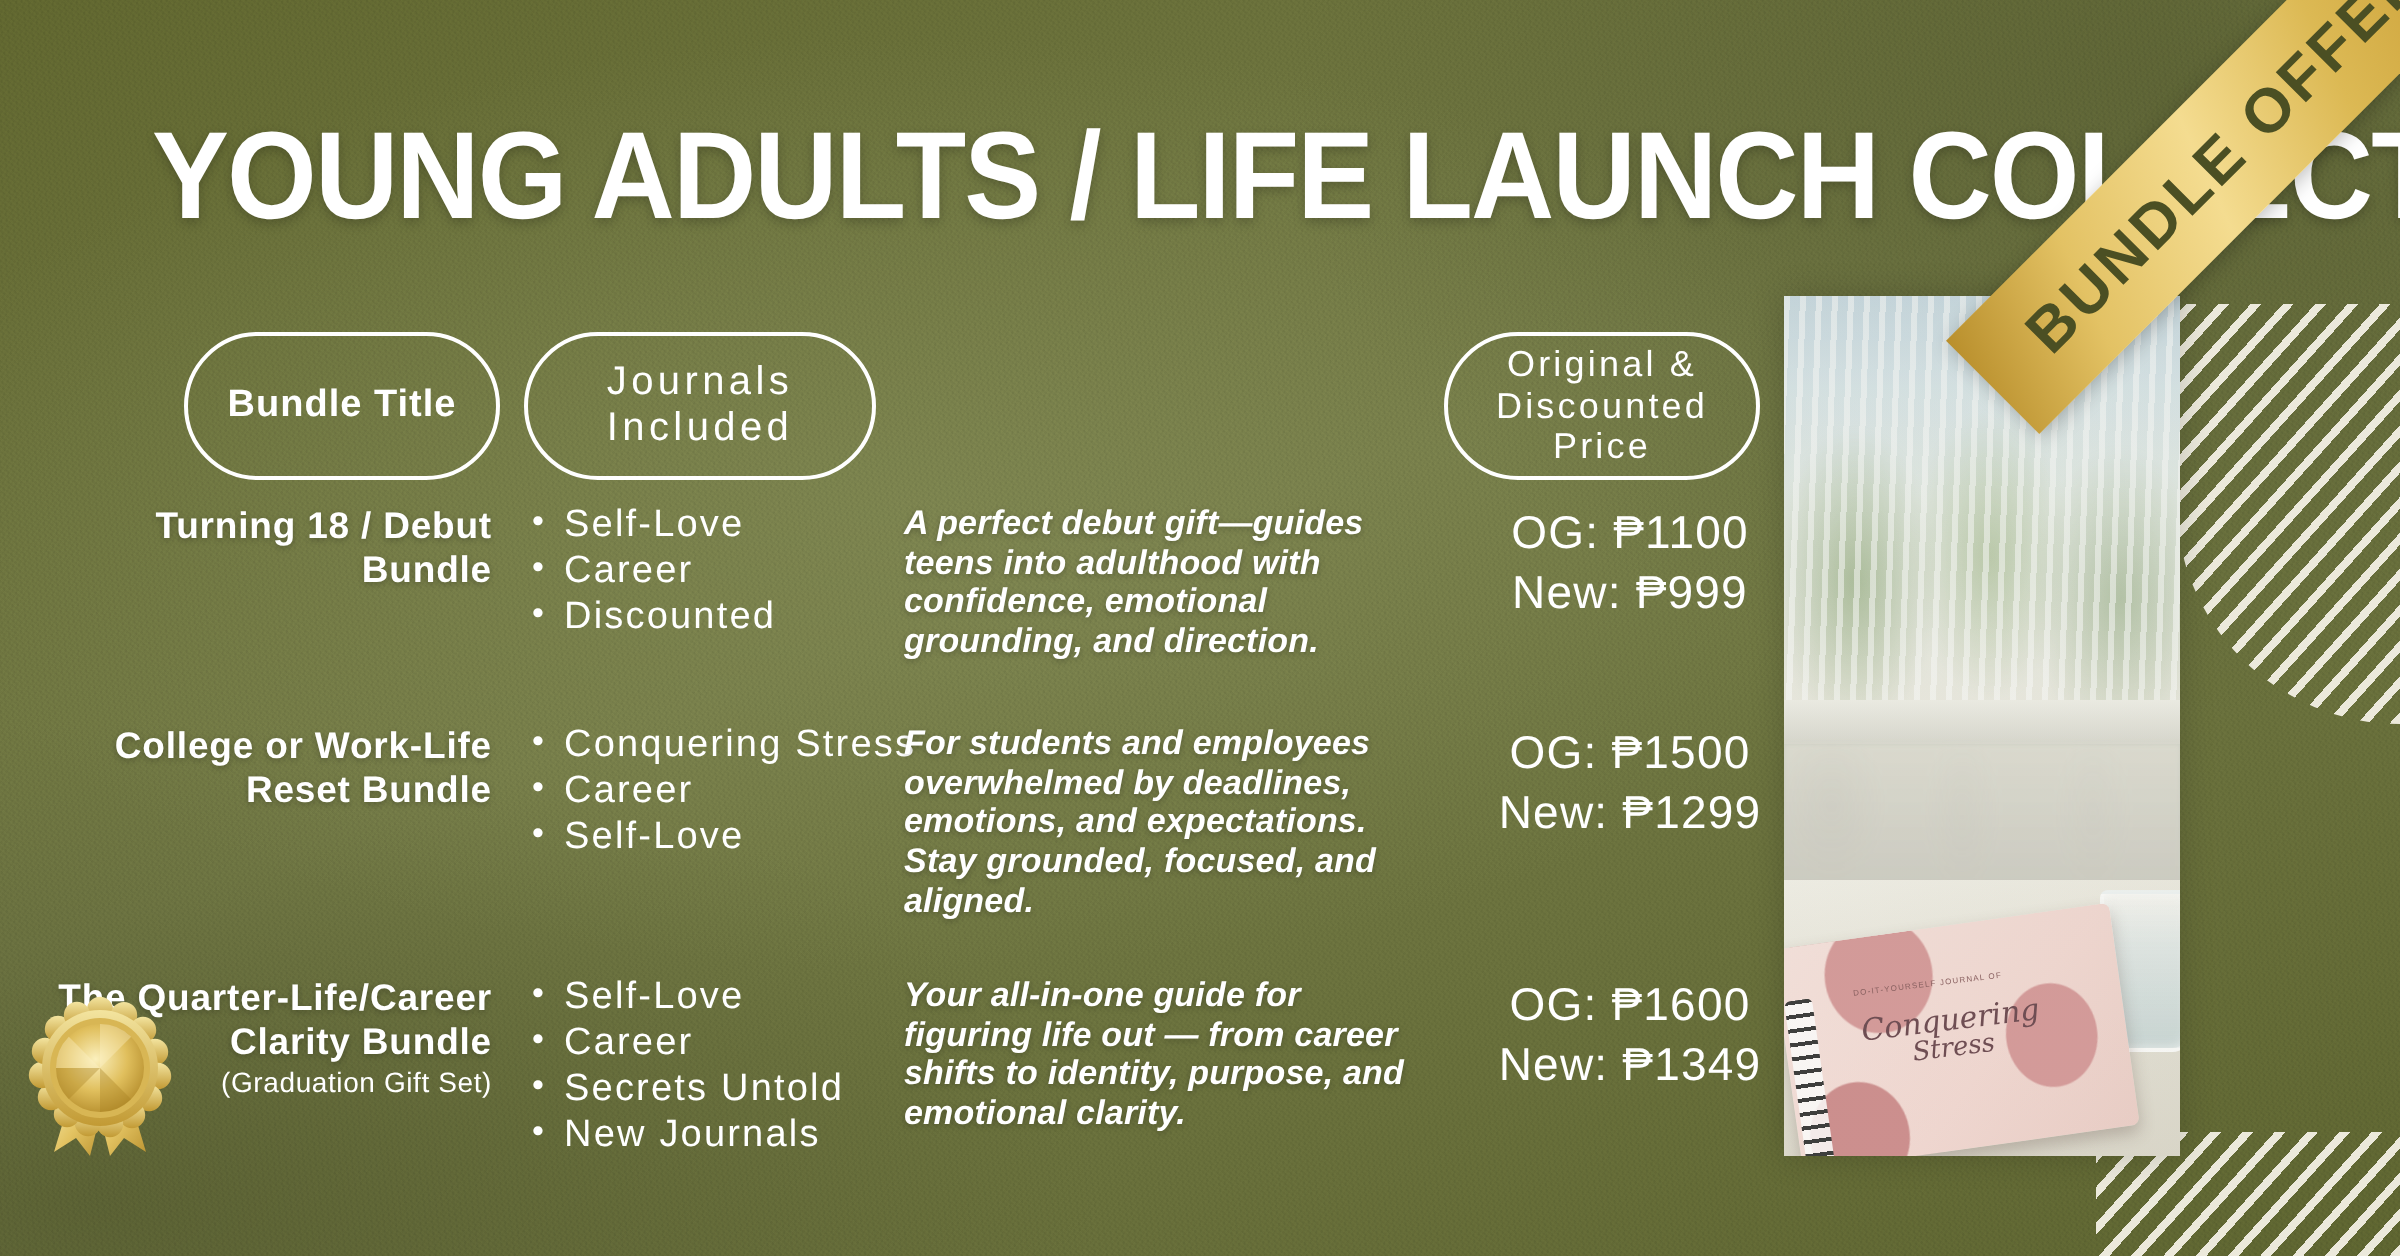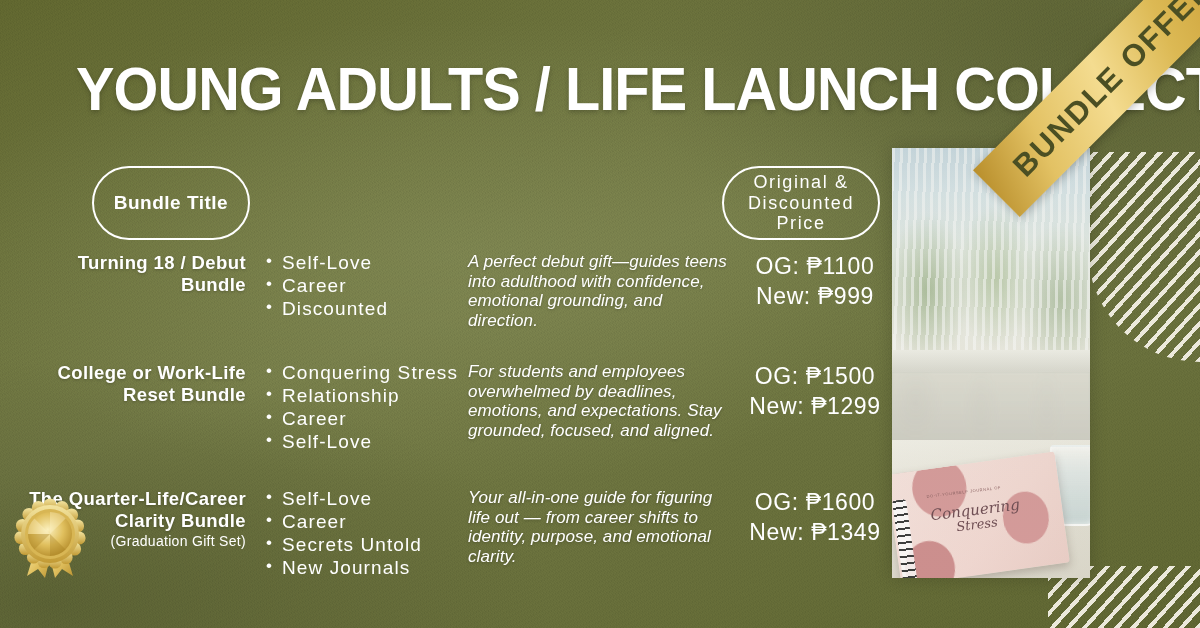--- a/index.html
+++ b/index.html
@@ -262,21 +262,21 @@
     z-index: 4;
     color: #ffffff;
   }
   #row-0 { top: 252px; }
   #row-1 { top: 362px; }
   #row-2 { top: 488px; }
 
   .cell { position: absolute; top: 0; box-sizing: border-box; }
   .c-title    { left: 18px;  width: 228px; text-align: right; }
   .c-journals { left: 262px; width: 190px; }
-  .c-desc     { left: 468px; width: 262px; }
+  .c-desc     { left: 452px; width: 262px; font-weight: bold; }
   .c-price    { left: 740px; width: 150px; }
 
   .bundle-title {
     font-weight: bold;
     font-size: 18.5px;
     line-height: 1.20;
     letter-spacing: .4px;
     text-shadow: 0 1px 3px rgba(0,0,0,.25);
   }
   .bundle-sub {
@@ -365,20 +365,23 @@
 
   <div id="ribbon">
     <span id="ribbon-label">BUNDLE OFFER</span>
   </div>
 
   <div id="title">YOUNG ADULTS / LIFE LAUNCH COLLECTION</div>
 
   <div id="header-row">
     <div class="pill" id="pill-bundle">
       <span class="pill-label">Bundle Title</span>
+    </div>
+    <div class="pill" id="pill-journals">
+      <span class="pill-label">Journals Included</span>
     </div>
     <div class="pill" id="pill-price">
       <span class="pill-label">Original &amp; Discounted Price</span>
     </div>
   </div>
 
   <div id="badge">
     <svg viewBox="0 0 72 84" width="72" height="84" aria-hidden="true">
       <defs>
         <linearGradient id="gRib" x1="0" y1="0" x2="1" y2="1">
@@ -451,21 +454,20 @@
     </div>
   </div>
 
   <div class="row" id="row-1">
     <div class="cell c-title">
       <div class="bundle-title">College or Work-Life Reset Bundle</div>
     </div>
     <div class="cell c-journals">
       <ul class="journals">
         <li>Conquering Stress</li>
-        <li>Relationship</li>
         <li>Career</li>
         <li>Self-Love</li>
       </ul>
     </div>
     <div class="cell c-desc">
       <div class="desc">For students and employees overwhelmed by deadlines, emotions, and expectations. Stay grounded, focused, and aligned.</div>
     </div>
     <div class="cell c-price">
       <div class="price-line">OG: ₱1500</div>
       <div class="price-line">New: ₱1299</div>

